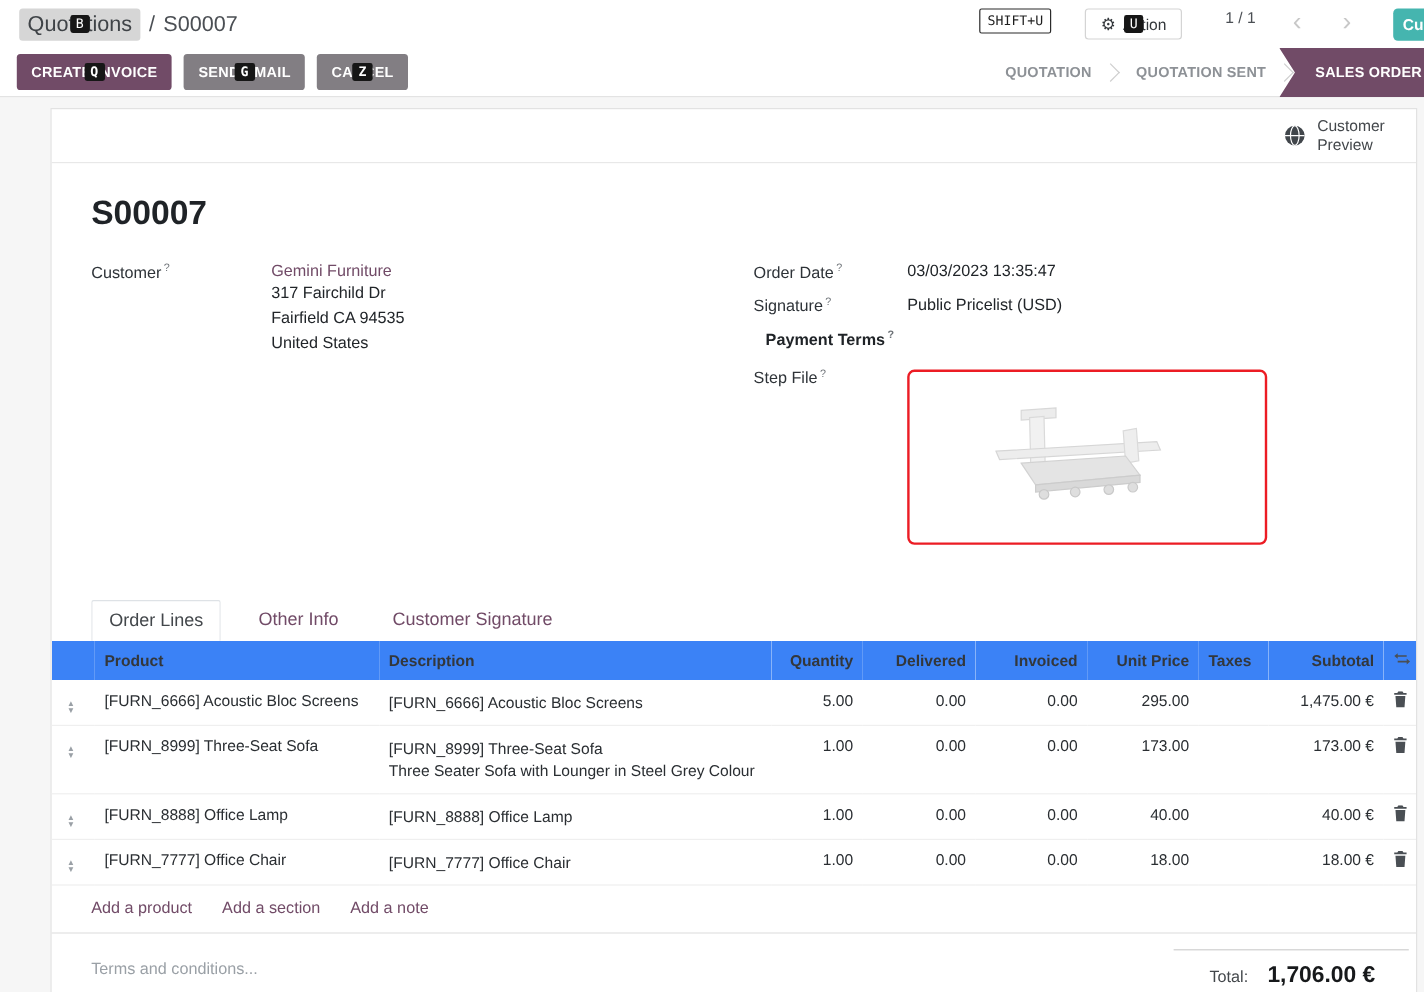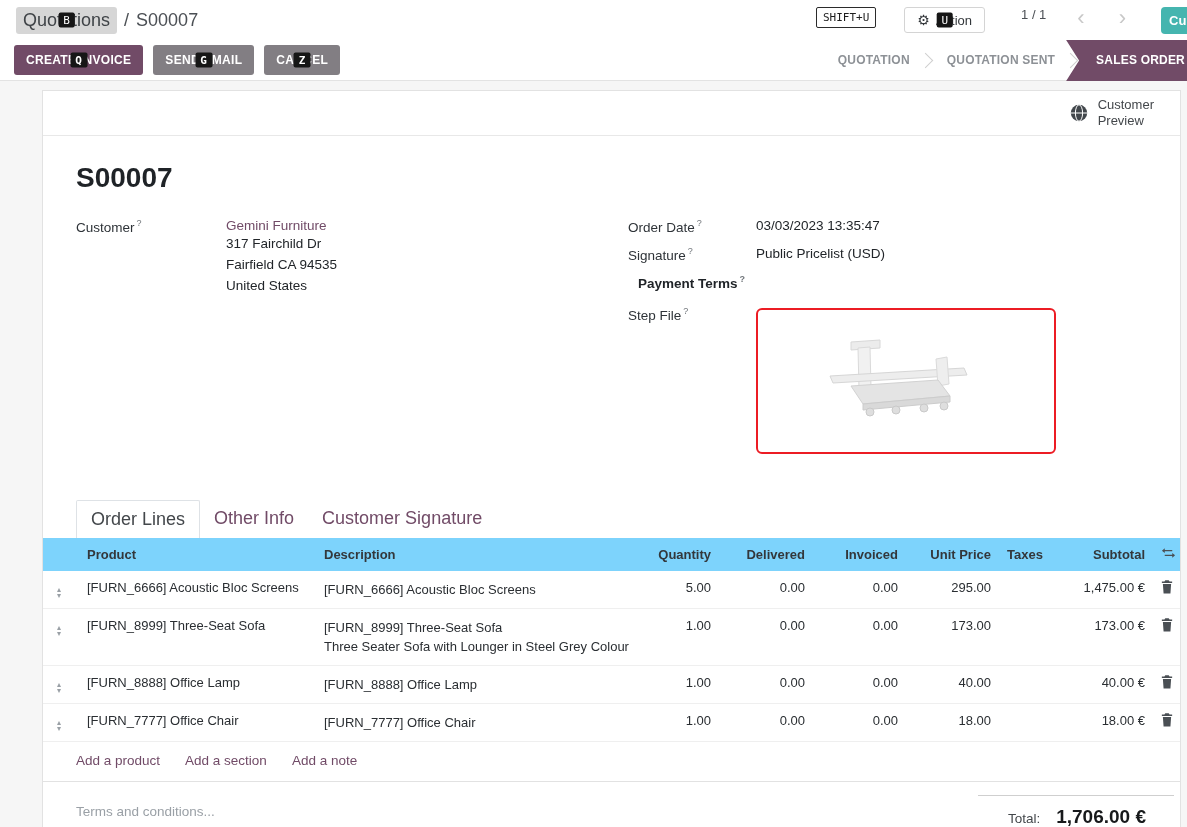--- a/index.html
+++ b/index.html
@@ -50,26 +50,26 @@
   .flabel{width:150px;color:#2e3338;flex-shrink:0;}
   .col-right .flabel{width:128px;}
   .flabel.bold{font-weight:700;color:#1f2327;padding-left:10px;}
   sup.help{font-size:9px;color:#6f7479;margin-left:2px;}
   .fval{min-height:18px;}
   .fval .link{color:var(--primary);text-decoration:none;cursor:pointer;}
   .addr div{line-height:21px;}
   .frow.tmpl{margin-top:18px;}
   .stepfile{width:300px;height:146px;border:2px solid var(--stepred);border-radius:6px;display:flex;align-items:center;justify-content:center;background:#fff;margin-top:2px;cursor:pointer;}
   
-  .tabs{display:flex;margin-top:30px;font-size:18px;}
+  .tabs{display:flex;margin-top:30px;font-size:15px;gap:17px;}
   .tab{padding:8px 14px;color:var(--primary);cursor:pointer;}
   .tab.active{color:#43474b;background:#fff;border:1px solid #dee2e6;border-bottom:none;border-radius:2px 2px 0 0;}
   
   table.olines{width:100%;border-collapse:collapse;table-layout:fixed;font-size:13px;}
-  .olines thead th{background:#7dd3fc;padding:9px 8px;text-align:left;font-weight:700;color:#33373b;overflow:hidden;white-space:nowrap;}
+  .olines thead th{background:#3b82f6;padding:9px 8px;text-align:left;font-weight:700;color:#33373b;overflow:hidden;white-space:nowrap;}
   .olines th.num,.olines td.num{text-align:right;}
   .olines tbody td{padding:9px 8px;vertical-align:top;border-bottom:1px solid #efefef;color:#2a2e32;overflow:hidden;}
   .desc-line{line-height:19px;}
   .hl{color:var(--highlight);}
   .drag{display:inline-flex;flex-direction:column;color:#9aa0a6;font-size:8px;line-height:6px;cursor:grab;padding-left:6px;}
   .del-cell{text-align:center;cursor:pointer;}
   .toggle-cell{text-align:right;cursor:pointer;}
   
   .add-links{padding:11px 33px 13px;font-size:13.5px;}
   .add-links a{color:var(--primary);text-decoration:none;margin-right:22px;cursor:pointer;text-align:center;}

